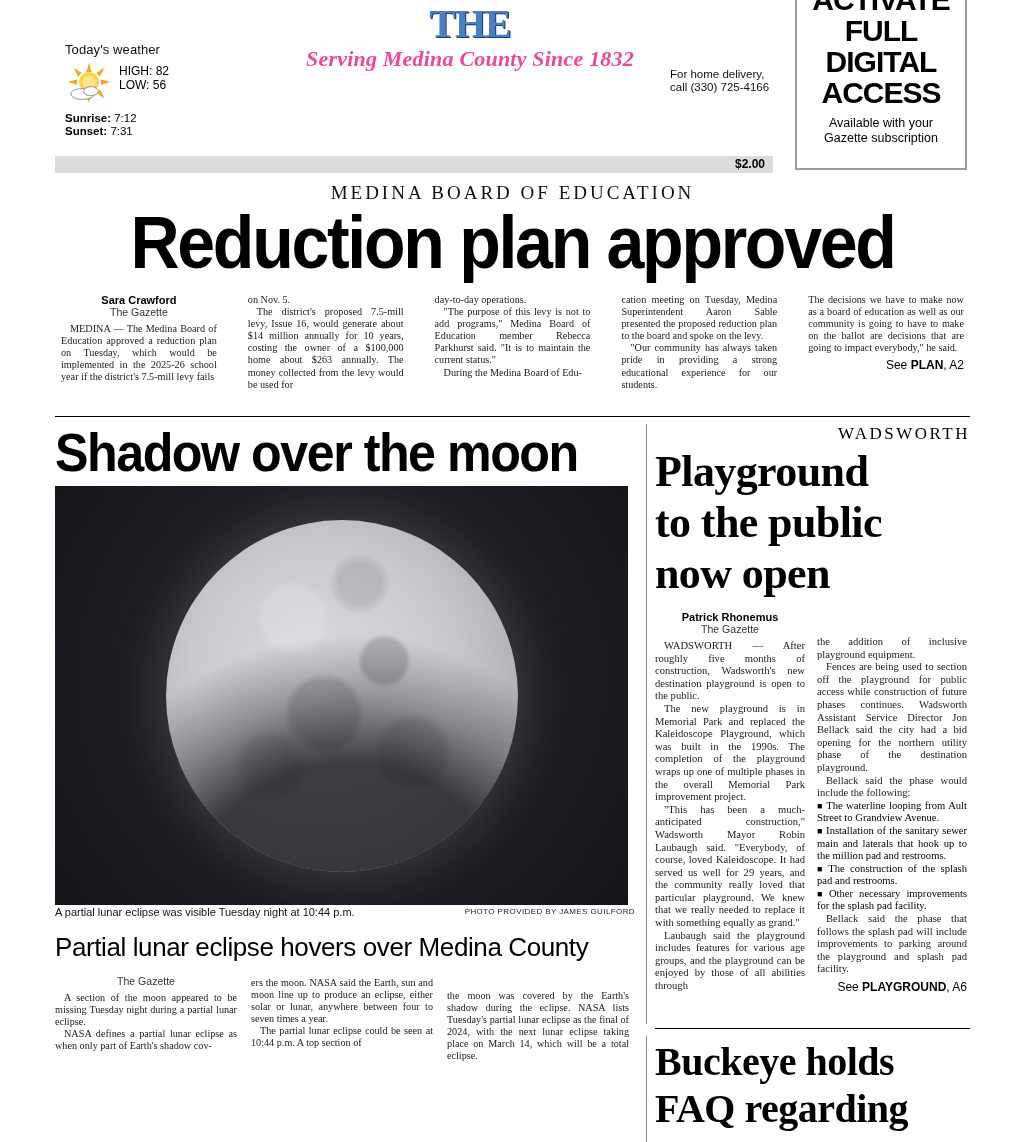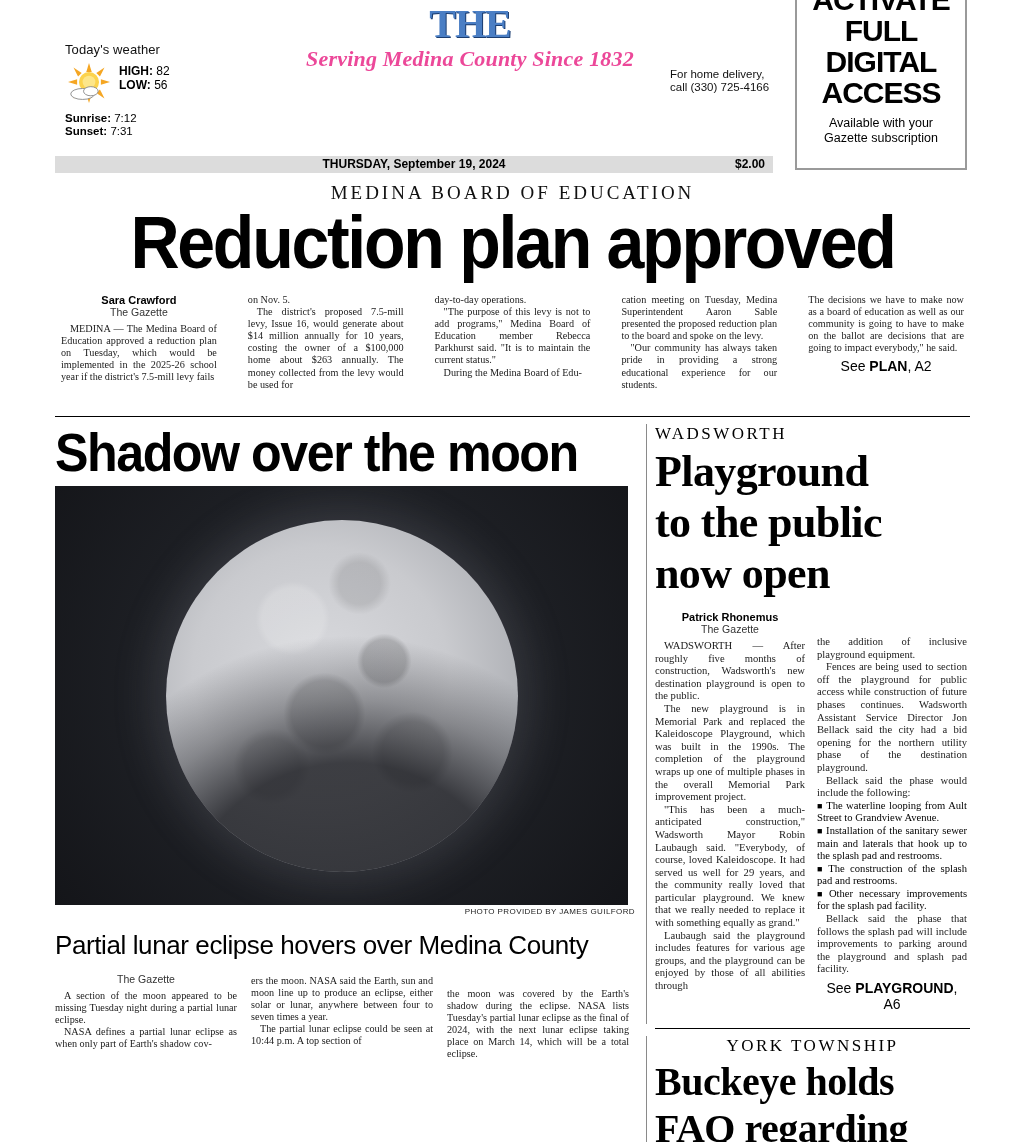--- a/index.html
+++ b/index.html
@@ -6,21 +6,21 @@
   body{width:1024px;height:1142px;overflow:hidden;font-family:"Liberation Serif",serif;color:#000;}
   .page{position:relative;width:1024px;height:1142px;background:#fff;}
 
   
   .topbar{position:absolute;left:55px;top:0;width:915px;height:182px;}
   .weather{position:absolute;left:10px;top:42px;width:140px;}
   .weather-title{font-family:"Liberation Sans",sans-serif;font-size:13px;color:#111;letter-spacing:.1px;}
   .weather-mid{position:relative;height:48px;margin-top:3px;}
   .sun{position:absolute;left:2px;top:2px;width:44px;height:42px;}
   .weather-temps{position:absolute;left:54px;top:4px;font-family:"Liberation Sans",sans-serif;font-size:12px;line-height:14px;}
-  .weather-temps b{font-weight:bold;}
+  .weather-temps b{font-weight:normal;}
   .weather-sun{font-family:"Liberation Sans",sans-serif;font-size:11.5px;line-height:13px;margin-top:4px;}
   .weather-sun b{font-weight:bold;}
 
   .masthead{position:absolute;left:150px;top:8px;width:530px;text-align:center;}
   .mast-the{font-family:"Liberation Serif",serif;font-weight:bold;font-size:40px;color:#4a7ec4;
     line-height:32px;letter-spacing:-1px;text-shadow:1px 1px 0 #1b3d70;}
   .mast-main{font-family:"Liberation Serif",serif;font-weight:bold;font-size:95px;color:#4a7ec4;
     line-height:80px;letter-spacing:-2px;margin-top:-22px;text-shadow:1.5px 1.5px 0 #1b3d70;}
   .mast-sub{font-family:"Liberation Serif",serif;font-style:italic;font-weight:bold;font-size:22px;
     color:#ec4899;margin-top:6px;letter-spacing:.2px;}
@@ -45,21 +45,21 @@
   .lead-hed{text-align:center;font-family:"Liberation Sans",sans-serif;font-weight:bold;font-size:74px;
     line-height:74px;letter-spacing:-2.5px;margin-top:2px;transform:scaleX(.92);transform-origin:center;}
   .lead-cols{display:flex;gap:31px;margin-top:14px;padding:0 6px;}
   .lead-col{width:173px;}
   .byline-name{text-align:center;font-family:"Liberation Sans",sans-serif;font-weight:bold;font-size:11px;}
   .byline-org{text-align:center;font-family:"Liberation Sans",sans-serif;font-size:10.5px;color:#333;margin-bottom:5px;}
   .bodytext{font-family:"Liberation Serif",serif;font-size:10.2px;line-height:12.1px;text-align:justify;
     color:#1a1a1a;}
   .bodytext p{margin:0;text-indent:9px;}
   .bodytext p.noind{text-indent:0;}
-  .seeline{text-align:center;font-family:"Liberation Sans",sans-serif;font-size:14px;margin-top:4px;}
+  .seeline{text-align:right;font-family:"Liberation Sans",sans-serif;font-size:12px;margin-top:4px;}
   .seeline b{font-weight:bold;}
 
   .rule-h{position:absolute;background:#000;}
 
   
   .moonpkg{position:absolute;left:55px;top:424px;width:580px;}
   .moon-hed{font-family:"Liberation Sans",sans-serif;font-weight:bold;font-size:54px;line-height:56px;
     letter-spacing:-1.6px;transform:scaleX(.93);transform-origin:left;}
   .moon-photo{position:relative;margin-top:6px;width:573px;height:419px;
     background:radial-gradient(circle at 50% 46%,#2a2d33 0%,#1d1f24 55%,#141519 100%);overflow:hidden;}
@@ -80,21 +80,21 @@
   .credit{font-family:"Liberation Sans",sans-serif;font-size:8px;letter-spacing:.4px;text-align:right;
     color:#222;margin-top:2px;}
   .caption{font-family:"Liberation Sans",sans-serif;font-size:11px;color:#111;margin-top:-10px;}
   .moon-sub{font-family:"Liberation Sans",sans-serif;font-size:26px;margin-top:14px;letter-spacing:-.4px;}
   .moon-cols{display:flex;gap:14px;margin-top:12px;}
   .moon-col{width:182px;}
   .moon-col .byline-org{text-align:center;}
 
   
   .rail{position:absolute;left:655px;top:424px;width:315px;}
-  .rail-kicker{text-align:left;font-family:"Liberation Serif",serif;font-size:17px;letter-spacing:2.5px;}
+  .rail-kicker{text-align:right;font-family:"Liberation Serif",serif;font-size:17px;letter-spacing:2.5px;}
   .rail-hed{font-family:"Liberation Serif",serif;font-weight:bold;font-size:44px;line-height:51px;
     letter-spacing:-.6px;margin-top:2px;}
   .rail-cols{display:flex;gap:12px;margin-top:12px;}
   .rail-col{width:150px;}
   .rail-col .bodytext{font-size:10.6px;line-height:12.6px;}
   .bullet{font-family:"Liberation Serif",serif;font-size:10.6px;line-height:12.6px;text-align:justify;}
   .bullet:before{content:"\25A0";margin-right:3px;font-size:9px;}
   .rail2-kicker{text-align:center;font-family:"Liberation Serif",serif;font-size:17px;letter-spacing:2.5px;}
   .rail2-hed{font-family:"Liberation Serif",serif;font-weight:bold;font-size:40px;line-height:47px;
     letter-spacing:-.5px;margin-top:2px;}
@@ -147,24 +147,20 @@
       <div class="mast-sub">Serving Medina County Since 1832</div>
     </div>
 
     <div class="delivery">
       <div>For home delivery,</div>
       <div>call (330) 725-4166</div>
     </div>
   </div>
 
   <div class="dateline">
-    <div class="dl-date">
-      <b>THURSDAY,</b>
-      <span>September 19, 2024</span>
-    </div>
     <div class="dl-price">$2.00</div>
   </div>
 
   <div class="promo">
     <div class="promo-line">ACTIVATE</div>
     <div class="promo-line">FULL</div>
     <div class="promo-line">DIGITAL</div>
     <div class="promo-line">ACCESS</div>
     <div class="promo-sub">
       <div>Available with your</div>
@@ -217,20 +213,21 @@
   <div class="rule-h" style="left:55px;top:416px;width:915px;height:1px;"></div>
 
   <div class="moonpkg">
     <div class="moon-hed">Shadow over the moon</div>
 
     <div class="moon-photo">
       <div class="moon-disc"></div>
       <div class="moon-shadow"></div>
     </div>
     <div class="credit">PHOTO PROVIDED BY JAMES GUILFORD</div>
+    <div class="caption">A partial lunar eclipse was visible Tuesday night at 10:44 p.m.</div>
     <div class="moon-sub">Partial lunar eclipse hovers over Medina County</div>
 
     <div class="moon-cols">
       <div class="moon-col">
         <div class="byline-org">The Gazette</div>
         <div class="bodytext">
           <p>A section of the moon appeared to be missing Tuesday night during a partial lunar eclipse.</p>
           <p>NASA defines a partial lunar eclipse as when only part of Earth's shadow cov-</p>
         </div>
       </div>
@@ -271,34 +268,33 @@
           <p>Laubaugh said the playground includes features for various age groups, and the playground can be enjoyed by those of all abilities through</p>
         </div>
       </div>
       <div class="rail-col">
         <div class="bodytext" style="margin-top:25px;">
           <p class="noind">the addition of inclusive playground equipment.</p>
           <p>Fences are being used to section off the playground for public access while construction of future phases continues. Wadsworth Assistant Service Director Jon Bellack said the city had a bid opening for the northern utility phase of the destination playground.</p>
           <p>Bellack said the phase would include the following:</p>
         </div>
         <div class="bullet">The waterline looping from Ault Street to Grandview Avenue.</div>
-        <div class="bullet">Installation of the sanitary sewer main and laterals that hook up to the splash pad and restrooms.</div>
+        <div class="bullet">Installation of the sanitary sewer main and laterals that hook up to the million pad and restrooms.</div>
         <div class="bullet">The construction of the splash pad and restrooms.</div>
         <div class="bullet">Other necessary improvements for the splash pad facility.</div>
         <div class="bodytext">
           <p>Bellack said the phase that follows the splash pad will include improvements to parking around the playground and splash pad facility.</p>
         </div>
         <div class="seeline">
           <span>See </span><b>PLAYGROUND</b><span>, A6</span>
         </div>
       </div>
     </div>
   </div>
 
   <div style="position:absolute;left:655px;top:1036px;width:315px;">
-    <div class="rail2-kicker">YORK TOWNSHIP</div>
     <div class="rail2-hed">
       <div>Buckeye holds</div>
       <div>FAQ regarding</div>
     </div>
   </div>
 
 </div>
 
 </body></html>

